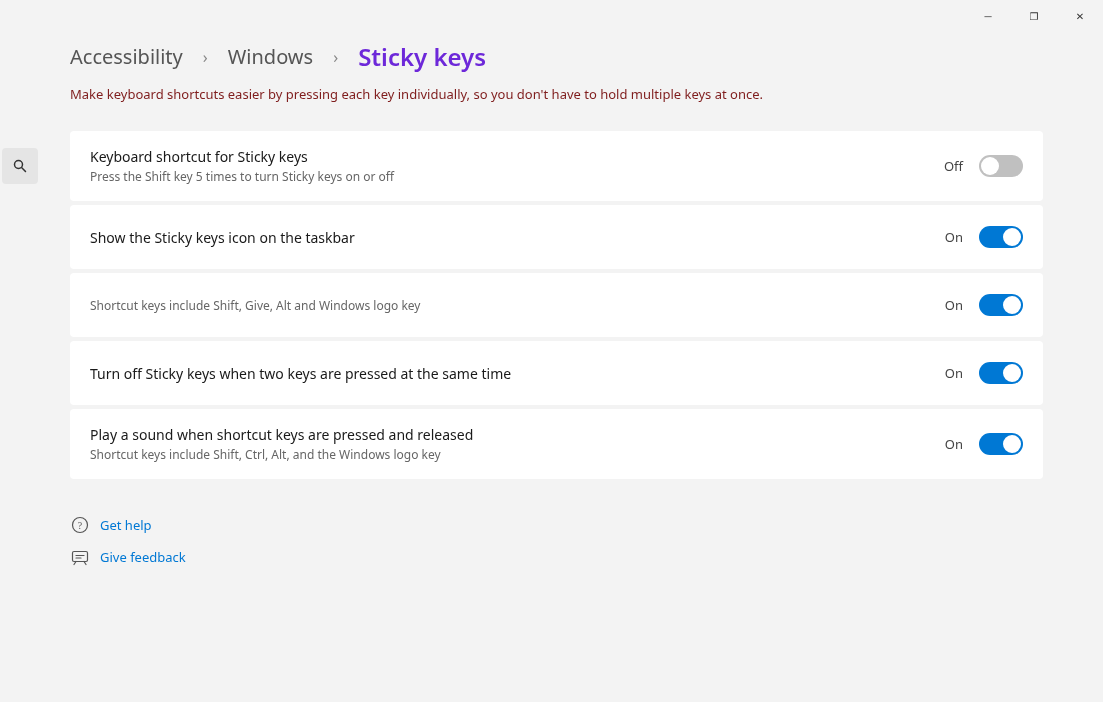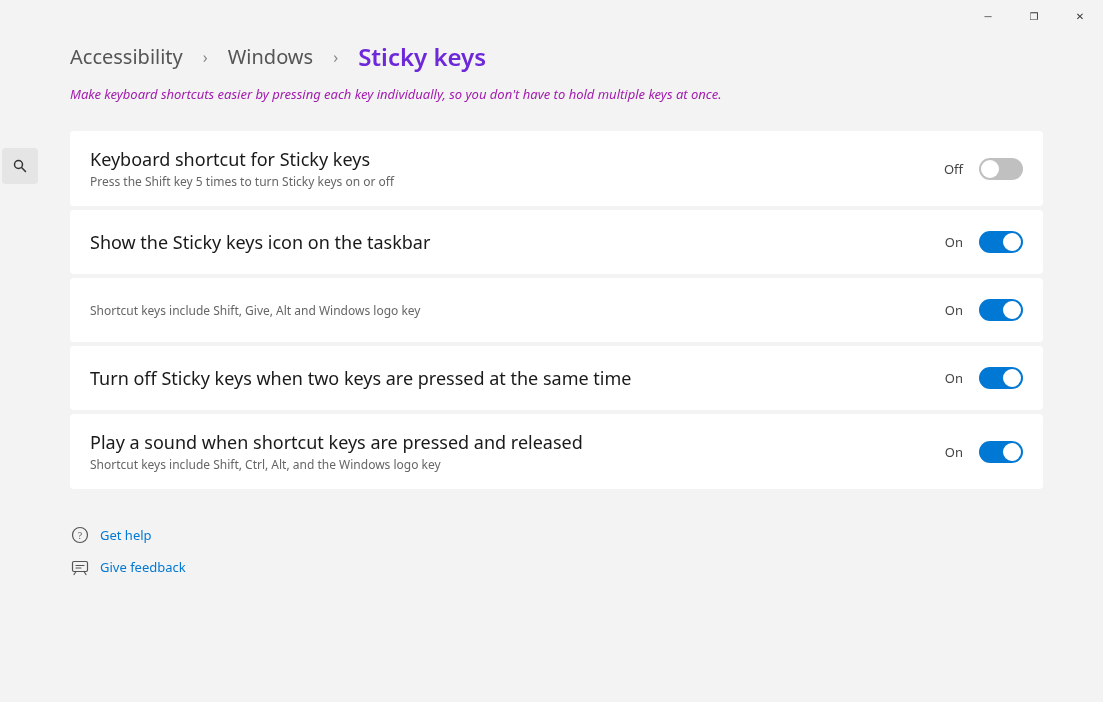--- a/index.html
+++ b/index.html
@@ -90,24 +90,23 @@
       font-weight: 600;
     }
 
     .breadcrumb-separator {
       color: #888;
       font-size: 16px;
     }
 
     .page-description {
       font-size: 13px;
-      color: #a21caf;
+      color: #7f1d1d;
       margin-bottom: 28px;
       line-height: 1.4;
-      font-style: italic;
     }
 
     .settings-list {
       display: flex;
       flex-direction: column;
       gap: 2px;
     }
 
     .setting-row {
       background: white;
@@ -123,21 +122,21 @@
       margin-top: 2px;
     }
 
     .setting-text {
       display: flex;
       flex-direction: column;
       gap: 2px;
     }
 
     .setting-title {
-      font-size: 18px;
+      font-size: 14px;
       color: #1a1a1a;
       font-weight: 400;
     }
 
     .setting-subtitle {
       font-size: 12px;
       color: #666;
     }
 
     .toggle-container {

